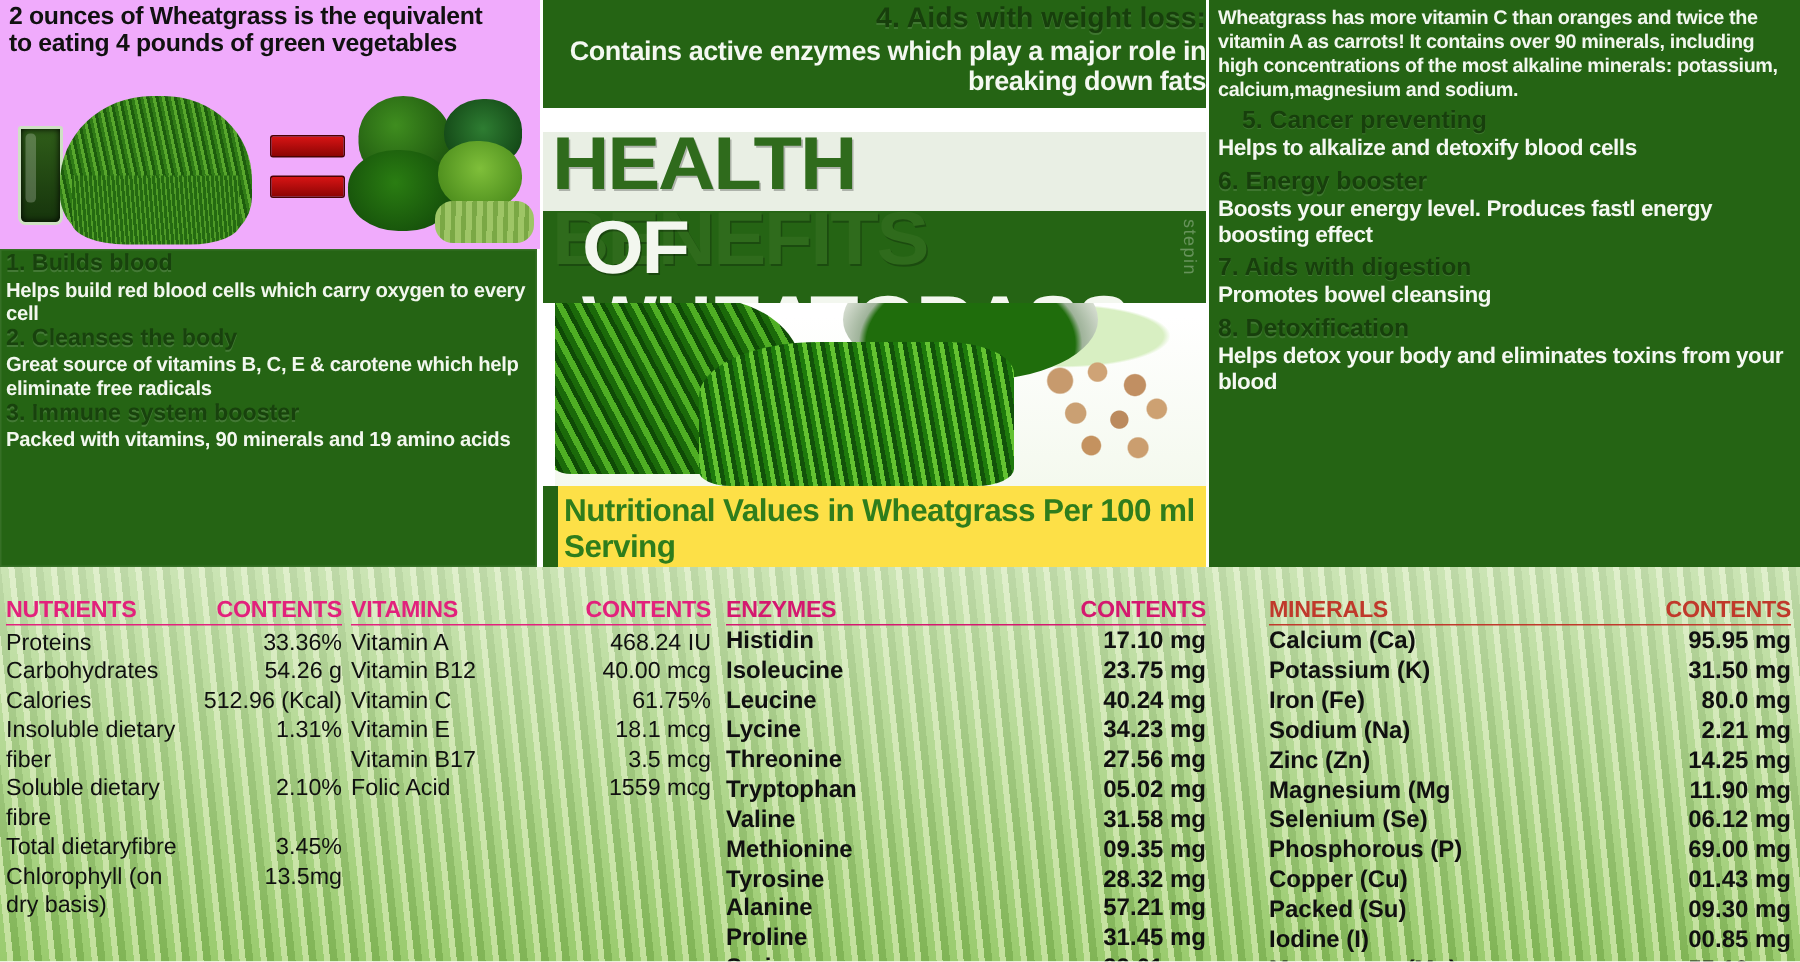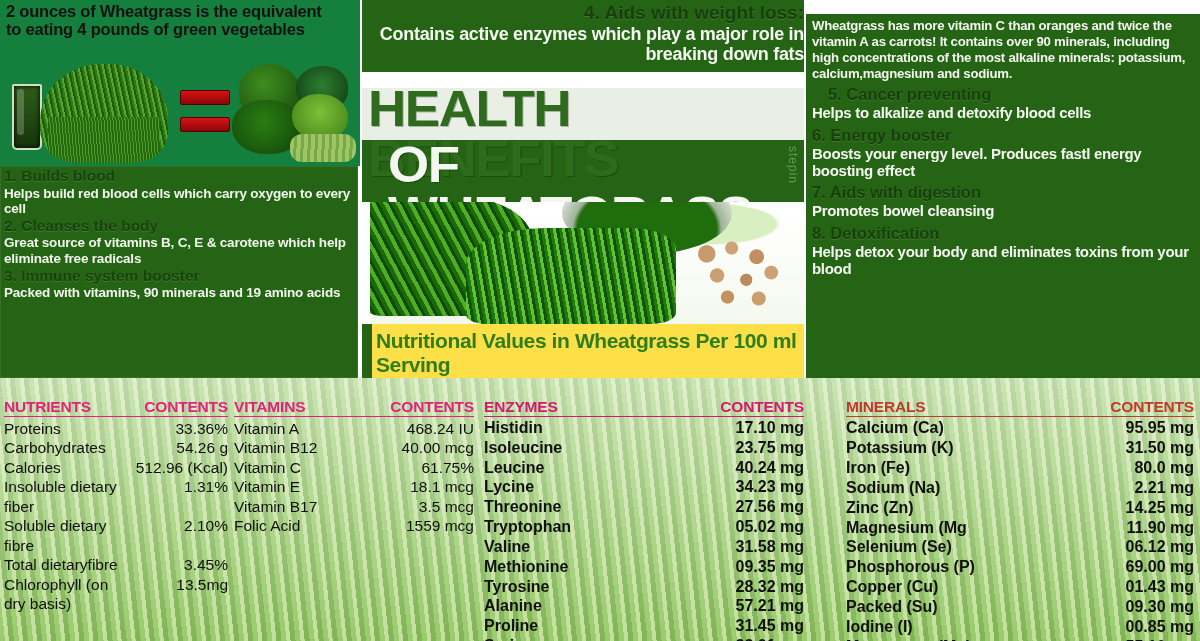--- a/index.html
+++ b/index.html
@@ -11,21 +11,21 @@
     position:relative;
     width:1200px;
     height:641px;
     overflow:hidden;
     background:#fff;
   }
 
   
   #tl-panel{
     position:absolute; left:0; top:0; width:360px; height:166px;
-    background:#15803d;
+    background:#f0abfc;
   }
   #tl-headline{
     position:absolute; left:6px; top:2px; width:350px;
     font-size:16.5px; font-weight:bold; color:#111; line-height:1.12;
     letter-spacing:-0.2px;
   }
   #equiv-row{
     position:absolute; left:4px; top:42px; width:352px; height:118px;
   }
   
@@ -185,21 +185,21 @@
     position:absolute; left:0; top:0; width:10px; height:54px; background:#256414;
   }
   #nutri-text{
     position:absolute; left:14px; top:5px; width:424px;
     color:#2f7d1c; font-weight:bold; font-size:21px; letter-spacing:-.4px;
     border-bottom:2px solid #3f9a25; padding-bottom:3px; display:inline-block;
   }
 
   
   #right-green{
-    position:absolute; left:806px; top:14px; width:394px; height:378px;
+    position:absolute; left:806px; top:0; width:394px; height:378px;
     background:#256414;
   }
   #right-green .intro{
     color:#f2f7ee; font-weight:bold; font-size:13.2px; line-height:1.2;
     margin:4px 4px 0 6px; letter-spacing:-.25px;
   }
   #right-green .ben-head{
     color:#173f0c; font-weight:bold; font-size:16.5px; line-height:1.2;
     margin:4px 0 0 22px; text-shadow:0 1px 0 rgba(255,255,255,.12);
   }

